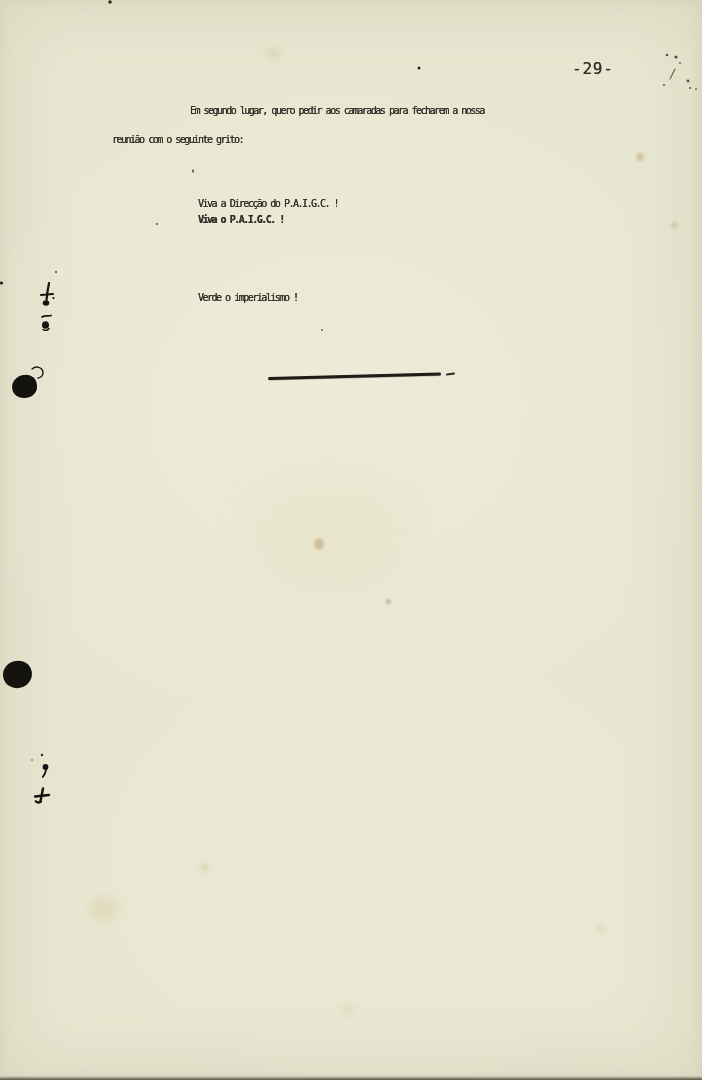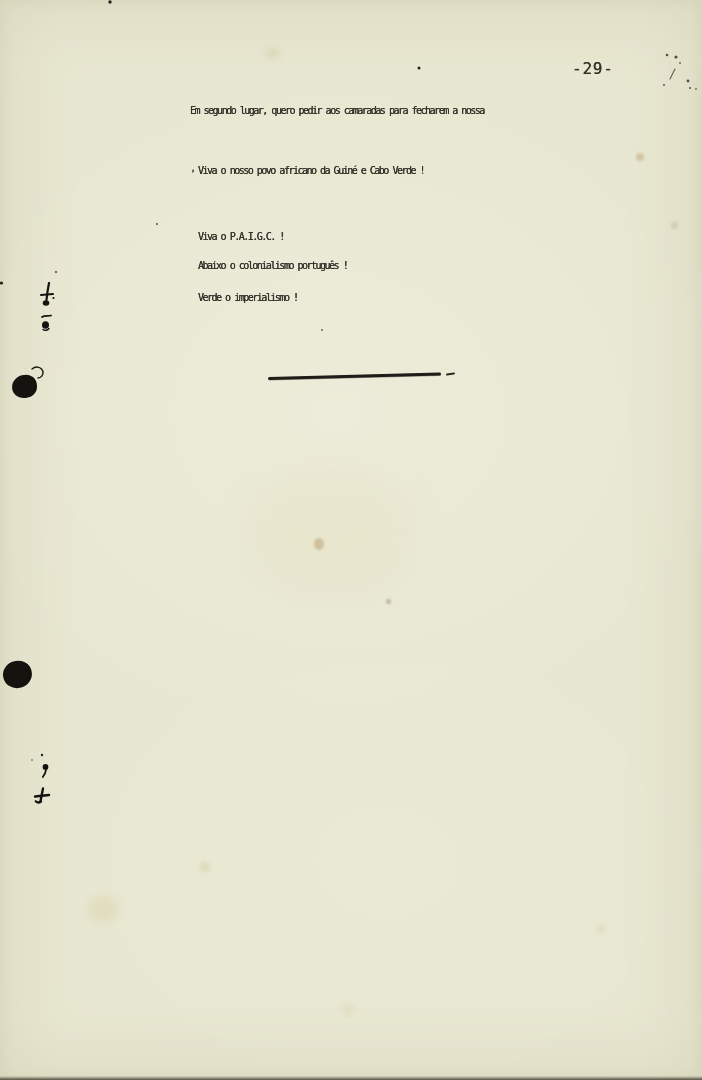--- a/index.html
+++ b/index.html
@@ -26,21 +26,21 @@
   }
   .page-number{
     left:572px;top:59px;
     font-size:16px;letter-spacing:0.8px;
   }
   .para1{left:190px;top:105px;}
   .para2{left:112px;top:134px;}
   .slogan{left:198px;}
   .s0{top:165px;}
   .s1{top:198px;}
-  .s2{top:231px;}
+  .s2{top:214px;font-weight:bold;}
   .s3{top:260px;}
   .s4{top:292px;}
   .divider{
     position:absolute;left:268px;top:377px;width:173px;height:2.6px;
     background:#1e1d18;border-radius:2px;
     transform:rotate(-1.5deg);transform-origin:left center;
     box-shadow:0 0.5px 0.5px rgba(30,29,24,0.4);
   }
   .divider-dash{
     position:absolute;left:446px;top:373px;width:9px;height:2px;
@@ -68,24 +68,24 @@
     background:linear-gradient(to bottom, rgba(90,88,70,0), rgba(80,78,62,0.55) 55%, rgba(62,60,48,0.85));
   }
 </style>
 </head>
 <body>
 
 <div class="page">
 
   <div class="typed page-number">-29-</div>
   <div class="typed para1">Em segundo lugar, quero pedir aos camaradas para fecharem a nossa</div>
+  <div class="typed para2">reunião com o seguinte grito:</div>
 
-  <div class="typed slogan s0">Viva o nosso povo africano da Guiné e Cabo Verde !</div>
+  <div class="typed slogan s1">Viva a Direcção do P.A.I.G.C. !</div>
   <div class="typed slogan s2">Viva o P.A.I.G.C. !</div>
-  <div class="typed slogan s3">Abaixo o colonialismo português !</div>
   <div class="typed slogan s4">Verde o imperialismo !</div>
 
   <div class="divider"></div>
   <div class="divider-dash"></div>
 
   <svg class="mark" style="left:38px;top:282px;" width="18" height="28" viewBox="0 0 18 28">
     <path d="M11,1 C10,6 9,12 8.5,18" stroke="#161410" stroke-width="2.2" fill="none" stroke-linecap="round"></path>
     <path d="M3,13 L15,12" stroke="#161410" stroke-width="2" fill="none" stroke-linecap="round"></path>
     <ellipse cx="8" cy="21" rx="3.3" ry="2.7" fill="#161410"></ellipse>
     <circle cx="15.5" cy="16" r="1.1" fill="#161410"></circle>

